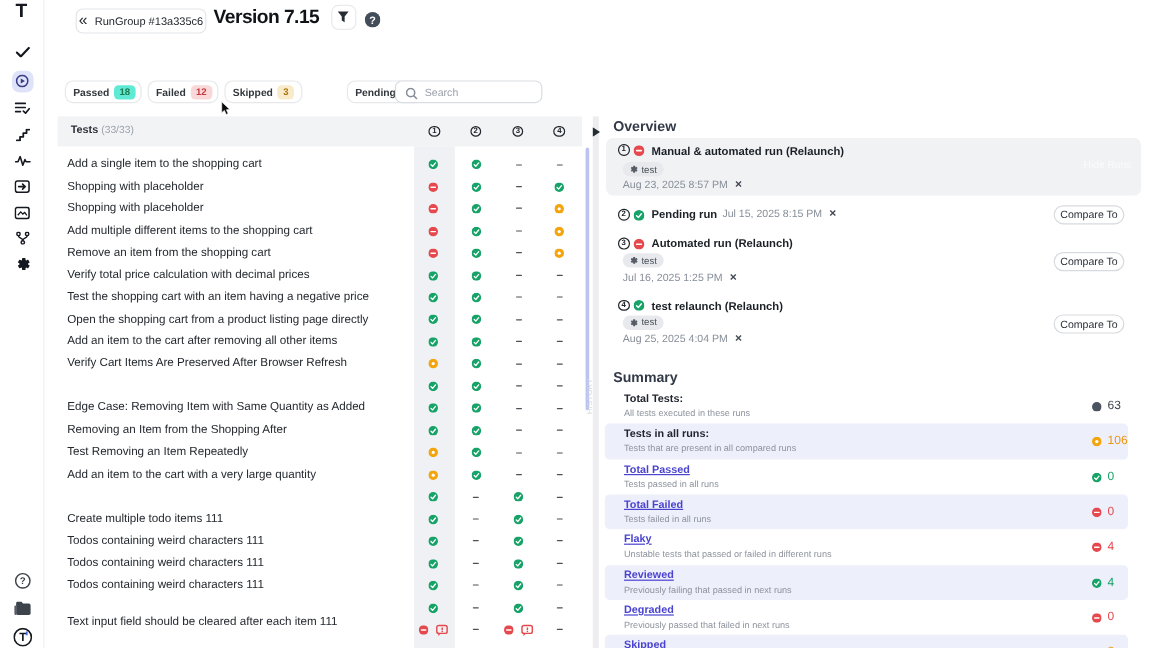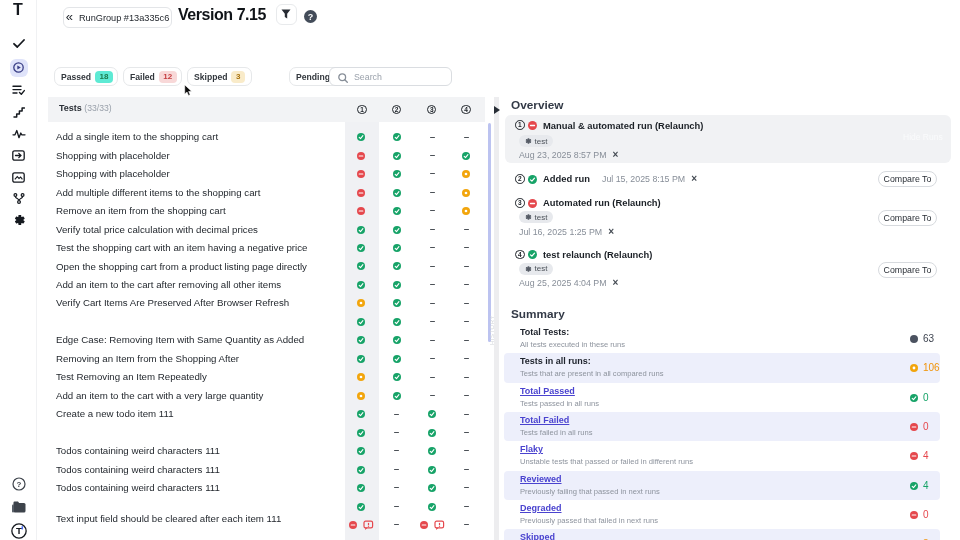--- a/index.html
+++ b/index.html
@@ -297,31 +297,31 @@
   <svg class="abs" style="left:309px;top:295px" width="8" height="8" viewBox="0 0 8 8">
       <circle cx="4" cy="4" r="4" fill="#f2a50c"></circle>
       <circle cx="4" cy="4" r="1.35" fill="#fff"></circle>
     </svg>
   <svg class="abs" style="left:345px;top:295px" width="8" height="8" viewBox="0 0 8 8">
       <circle cx="4" cy="4" r="4" fill="#17a368"></circle>
       <path d="M2.2 4.3 L3.5 5.6 L5.9 2.7" stroke="#fff" stroke-width="1.1" fill="none" stroke-linecap="round" stroke-linejoin="round"></path>
     </svg>
   <div class="dash" style="left:382px;top:298px"></div>
   <div class="dash" style="left:416px;top:298px"></div>
-  <div class="abs" style="left:8px;top:308.2px;height:18px;line-height:18px;font-size:9.7px;color:#24292f;white-space:nowrap;">Create a new todo item 111</div>
   <svg class="abs" style="left:309px;top:313px" width="8" height="8" viewBox="0 0 8 8">
       <circle cx="4" cy="4" r="4" fill="#17a368"></circle>
       <path d="M2.2 4.3 L3.5 5.6 L5.9 2.7" stroke="#fff" stroke-width="1.1" fill="none" stroke-linecap="round" stroke-linejoin="round"></path>
     </svg>
   <div class="dash" style="left:346px;top:317px"></div>
   <svg class="abs" style="left:380px;top:313px" width="8" height="8" viewBox="0 0 8 8">
       <circle cx="4" cy="4" r="4" fill="#17a368"></circle>
       <path d="M2.2 4.3 L3.5 5.6 L5.9 2.7" stroke="#fff" stroke-width="1.1" fill="none" stroke-linecap="round" stroke-linejoin="round"></path>
     </svg>
   <div class="dash" style="left:416px;top:317px"></div>
+  <div class="abs" style="left:8px;top:326.7px;height:18px;line-height:18px;font-size:9.7px;color:#24292f;white-space:nowrap;">Create multiple todo items 111</div>
   <svg class="abs" style="left:309px;top:332px" width="8" height="8" viewBox="0 0 8 8">
       <circle cx="4" cy="4" r="4" fill="#17a368"></circle>
       <path d="M2.2 4.3 L3.5 5.6 L5.9 2.7" stroke="#fff" stroke-width="1.1" fill="none" stroke-linecap="round" stroke-linejoin="round"></path>
     </svg>
   <div class="dash" style="left:346px;top:335px"></div>
   <svg class="abs" style="left:380px;top:332px" width="8" height="8" viewBox="0 0 8 8">
       <circle cx="4" cy="4" r="4" fill="#17a368"></circle>
       <path d="M2.2 4.3 L3.5 5.6 L5.9 2.7" stroke="#fff" stroke-width="1.1" fill="none" stroke-linecap="round" stroke-linejoin="round"></path>
     </svg>
   <div class="dash" style="left:416px;top:335px"></div>
@@ -437,21 +437,21 @@
       <span style="margin-left:3px;">test</span>
     </div>
   <div class="abs" style="left:903px;top:131.5px;font-size:8.5px;color:#fafbfc;white-space:nowrap;">Hide Runs</div>
   <div class="rundate" style="left:519px;top:148.5px;">Aug 23, 2025 8:57 PM<span class="xmark">×</span></div>
 
   <div class="cnum" style="left:515px;top:174px;">2</div>
   <svg class="abs" style="left:528px;top:174.5px" width="9" height="9" viewBox="0 0 9 9">
       <circle cx="4.5" cy="4.5" r="4.5" fill="#17a368"></circle>
       <path d="M2.5 4.8 L3.9 6.2 L6.5 3.1" stroke="#fff" stroke-width="1.2" fill="none" stroke-linecap="round" stroke-linejoin="round"></path>
     </svg>
-  <div class="runtitle" style="left:543px;top:172.6px;">Added run</div>
+  <div class="runtitle" style="left:543px;top:172.6px;">Pending run</div>
   <div class="rundate" style="left:602px;top:173.2px;">Jul 15, 2025 8:15 PM<span class="xmark">×</span></div>
   <div class="cmpbtn" style="top:170.5px;">Compare To</div>
 
   <div class="cnum" style="left:515px;top:198px;">3</div>
   <svg class="abs" style="left:528px;top:198.5px" width="9" height="9" viewBox="0 0 9 9">
       <circle cx="4.5" cy="4.5" r="4.5" fill="#e5484d"></circle>
       <path d="M2.5 4.5 H6.5" stroke="#fff" stroke-width="1.3" stroke-linecap="round"></path>
     </svg>
   <div class="runtitle" style="left:543px;top:197px;">Automated run (Relaunch)</div>
   <div class="testpill" style="left:519px;top:211px;">

